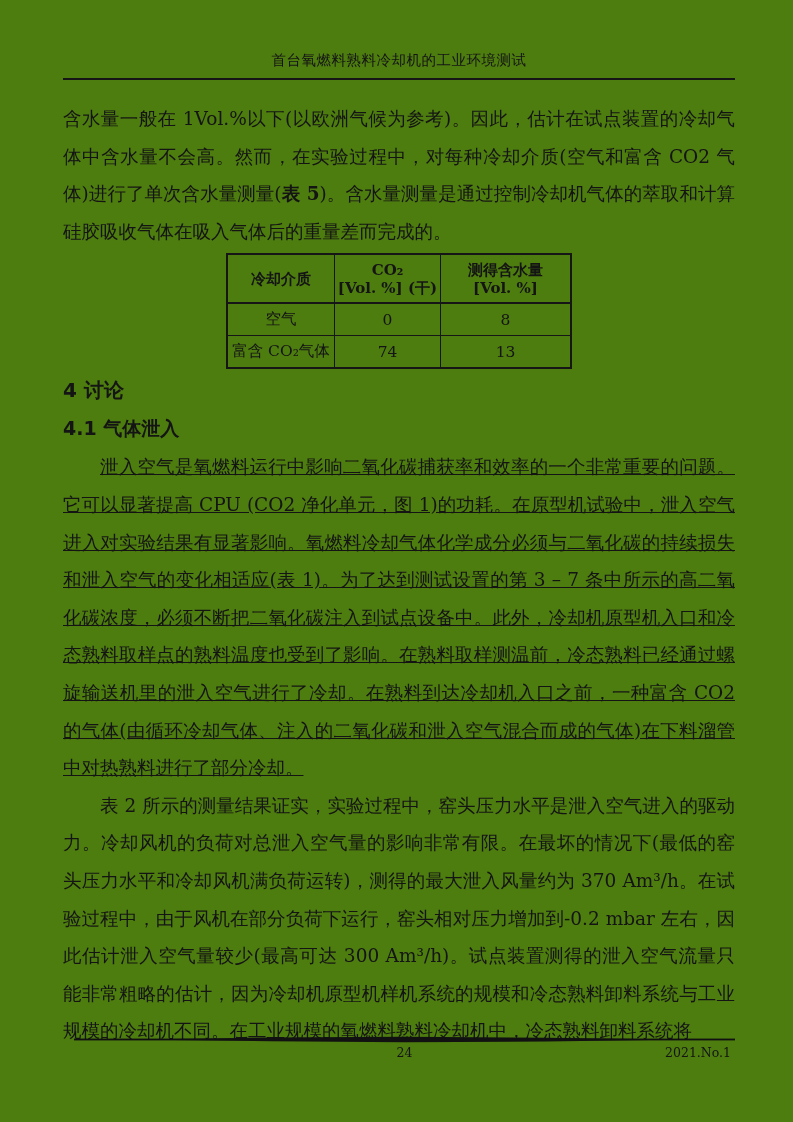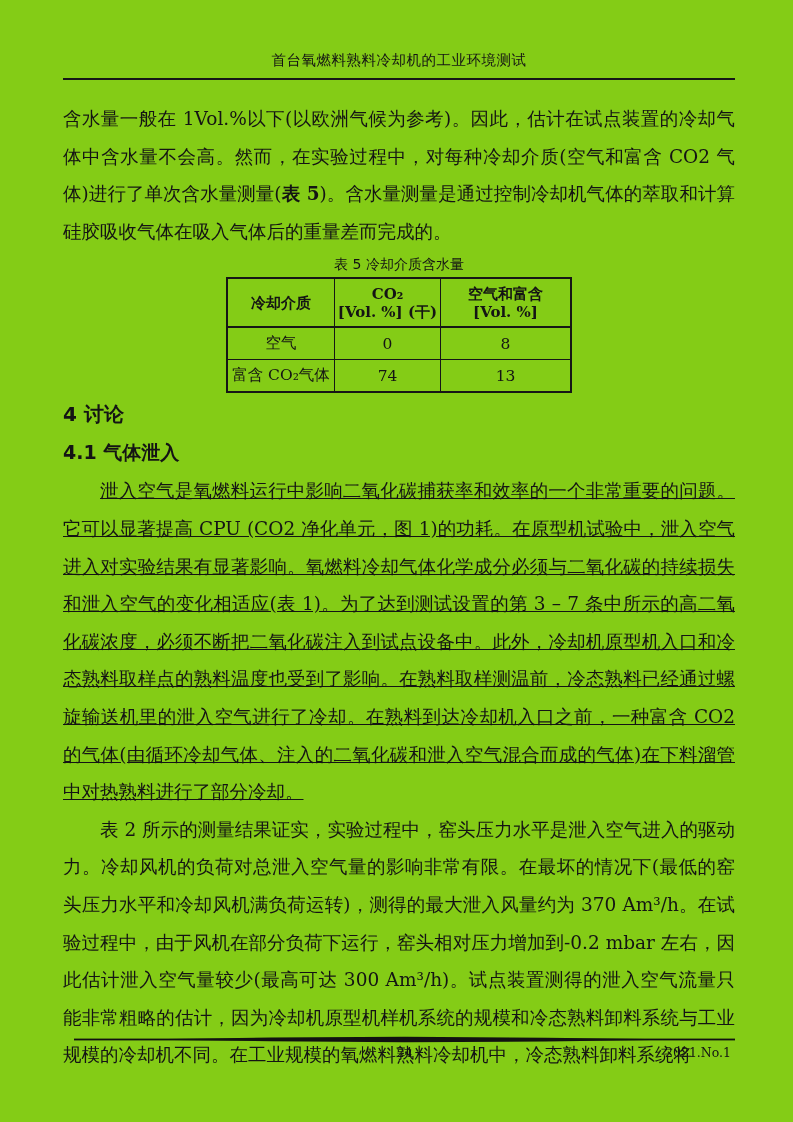--- a/index.html
+++ b/index.html
@@ -1,21 +1,21 @@
 <!DOCTYPE html>
 <html lang="zh"><head>
 <meta charset="utf-8">
 <style>
   html, body { margin: 0; padding: 0; background: #e8e8e8; }
   .page {
     position: relative;
     width: 793px;
     height: 1122px;
     margin: 0 auto;
-    background: #84cc16;
+    background: #4d7c0f;
     color: #141414;
     overflow: hidden;
     font-family: "DejaVu Serif", "Liberation Serif", serif;
   }
   .content { padding: 0 58px 0 63px; }
 
   .running-head {
     margin-top: 50px;
     text-align: center;
     font-size: 14.5px;
@@ -107,34 +107,33 @@
 </head>
 <body>
 
 <div class="page">
   <div class="content">
 
     <div class="running-head">首台氧燃料熟料冷却机的工业环境测试</div>
 
     <p class="para first"><span>含水量一般在 1Vol.%以下(以欧洲气候为参考)。因此，估计在试点装置的冷却气体中含水量不会高。然而，在实验过程中，对每种冷却介质(空气和富含 CO2 气体)进行了单次含水量测量(</span><span class="bold">表 5</span><span>)。含水量测量是通过控制冷却机气体的萃取和计算硅胶吸收气体在吸入气体后的重量差而完成的。</span></p>
 
-    <div class="table-caption">表 5  冷却介质含水量</div>
 
     <table class="media-table">
       <thead>
         <tr>
           <th class="col-medium">
               <span class="th-line">冷却介质</span>
             </th>
           <th class="col-co2">
               <span class="th-line">CO₂</span>
               <span class="th-line">[Vol. %] (干)</span>
             </th>
           <th class="col-water">
-              <span class="th-line">空气和富含</span>
+              <span class="th-line">测得含水量</span>
               <span class="th-line">[Vol. %]</span>
             </th>
         </tr>
       </thead>
       <tbody>
         <tr>
           <td>空气</td>
           <td>0</td>
           <td>8</td>
         </tr>

